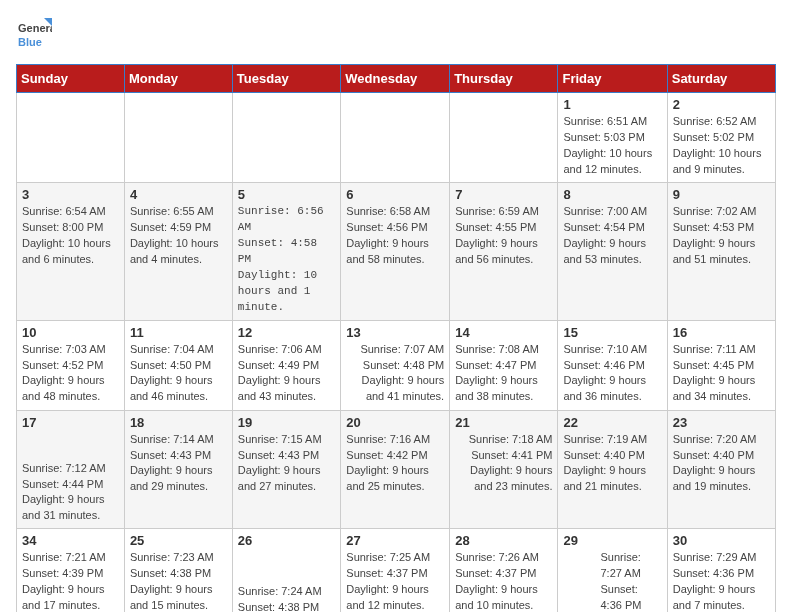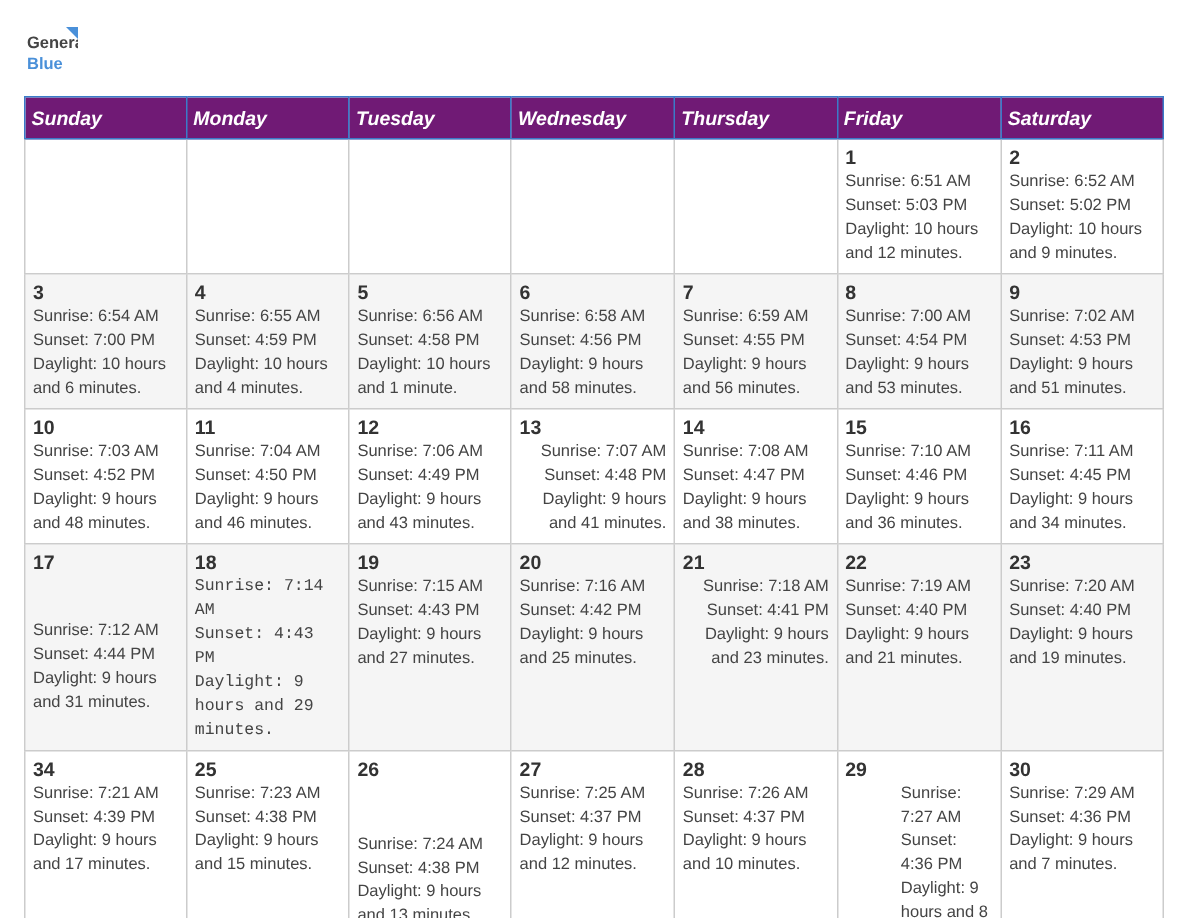--- a/index.html
+++ b/index.html
@@ -32,28 +32,27 @@
     .subtitle {
       font-size: 15px;
       color: #555;
     }
     .calendar {
       width: 100%;
       border-collapse: collapse;
       font-size: 11px;
     }
     .calendar thead tr th {
-      background: #701a75;
+      background: #b91c1c;
       color: #fff;
       padding: 6px 4px;
       text-align: left;
       font-size: 13px;
       font-weight: bold;
       border: 1px solid #3a7bc8;
-      font-style: italic;
     }
     .calendar tbody tr td {
       border: 1px solid #ccc;
       vertical-align: top;
       padding: 4px 5px;
       width: 110px;
       height: 90px;
       background: #fff;
     }
     .calendar tbody tr:nth-child(even) td {
@@ -122,32 +121,32 @@
           <span class="day-number">2</span>
           <div class="day-info" style="white-space: pre-line;">Sunrise: 6:52 AM
 Sunset: 5:02 PM
 Daylight: 10 hours and 9 minutes.</div>
         </td>
       </tr>
       <tr>
         <td>
           <span class="day-number">3</span>
           <div class="day-info" style="white-space: pre-line;">Sunrise: 6:54 AM
-Sunset: 7:00 PM
+Sunset: 8:00 PM
 Daylight: 10 hours and 6 minutes.</div>
         </td>
         <td>
           <span class="day-number">4</span>
           <div class="day-info" style="white-space: pre-line;">Sunrise: 6:55 AM
 Sunset: 4:59 PM
 Daylight: 10 hours and 4 minutes.</div>
         </td>
         <td>
           <span class="day-number">5</span>
-          <div class="day-info" style="white-space: pre-line;">Sunrise: 6:56 AM
+          <div class="day-info" style="white-space: pre-line; font-family: Liberation Mono, monospace;">Sunrise: 6:56 AM
 Sunset: 4:58 PM
 Daylight: 10 hours and 1 minute.</div>
         </td>
         <td>
           <span class="day-number">6</span>
           <div class="day-info" style="white-space: pre-line;">Sunrise: 6:58 AM
 Sunset: 4:56 PM
 Daylight: 9 hours and 58 minutes.</div>
         </td>
         <td>
@@ -215,21 +214,21 @@
       </tr>
       <tr>
         <td>
           <span class="day-number">17</span>
           <div class="day-info" style="white-space: pre-line; margin-top: 31px;">Sunrise: 7:12 AM
 Sunset: 4:44 PM
 Daylight: 9 hours and 31 minutes.</div>
         </td>
         <td>
           <span class="day-number">18</span>
-          <div class="day-info" style="white-space: pre-line; font-family: Liberation Mono, monospace;">Sunrise: 7:14 AM
+          <div class="day-info" style="white-space: pre-line;">Sunrise: 7:14 AM
 Sunset: 4:43 PM
 Daylight: 9 hours and 29 minutes.</div>
         </td>
         <td>
           <span class="day-number">19</span>
           <div class="day-info" style="white-space: pre-line;">Sunrise: 7:15 AM
 Sunset: 4:43 PM
 Daylight: 9 hours and 27 minutes.</div>
         </td>
         <td>

